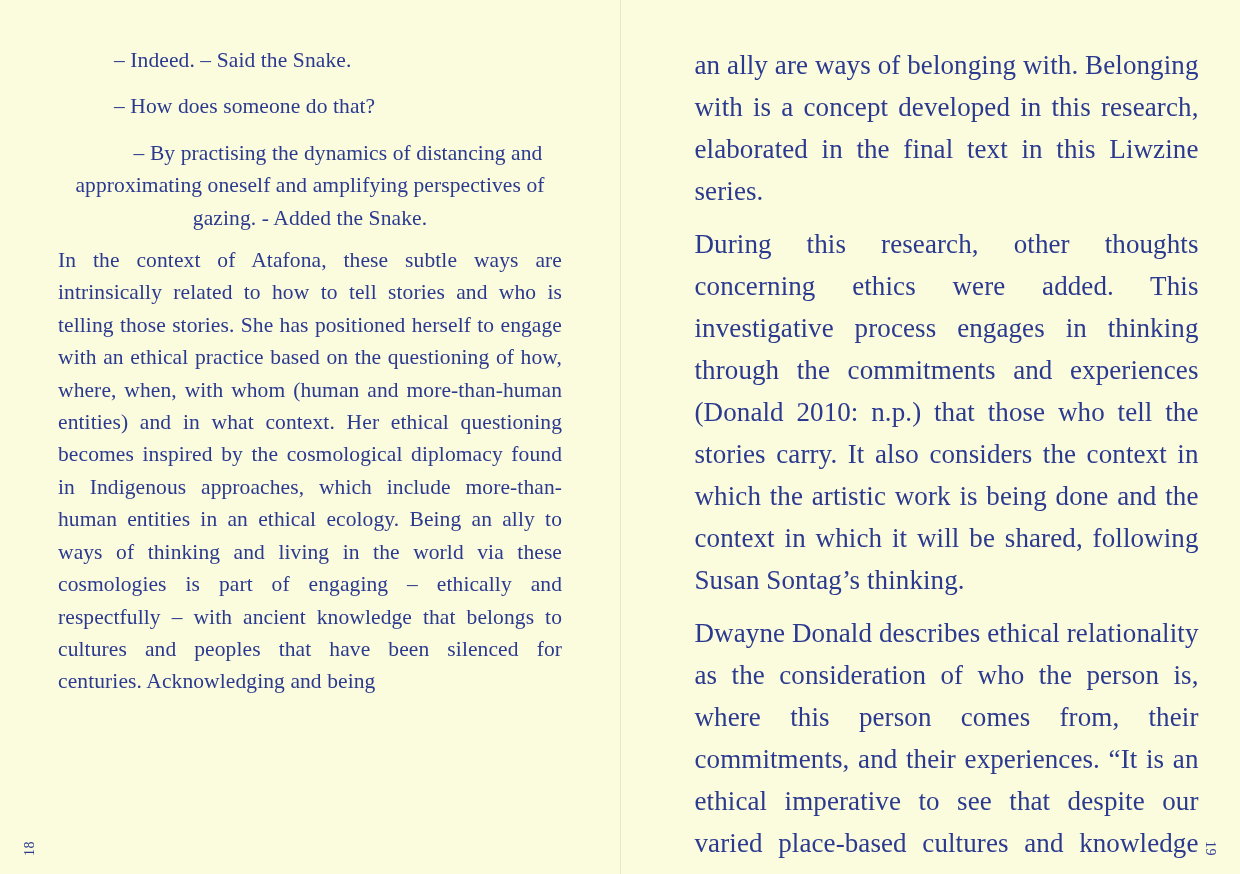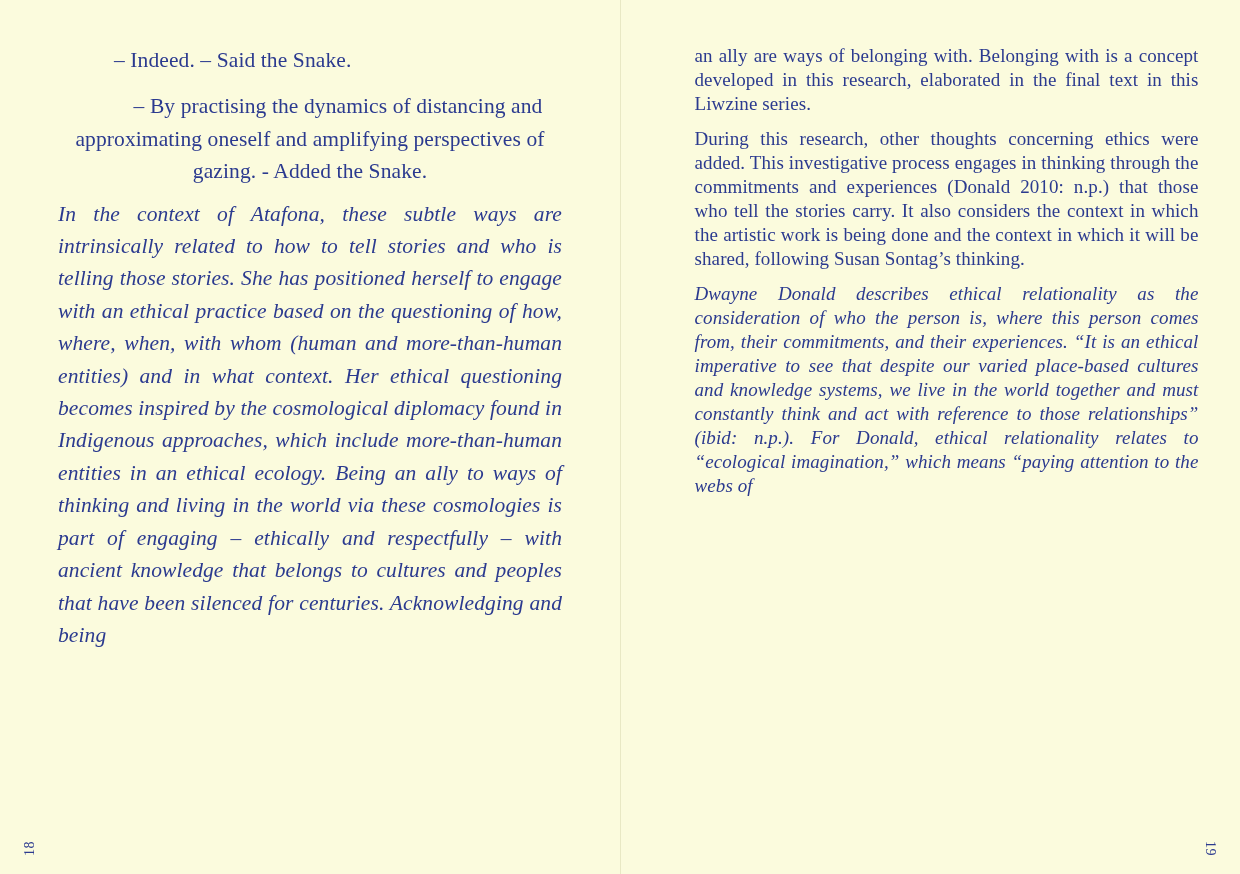--- a/index.html
+++ b/index.html
@@ -52,34 +52,33 @@
     margin: 0 0 10px 0;
     text-align: justify;
     text-justify: inter-word;
     font-size: 21.5px;
     line-height: 32.4px;
     letter-spacing: 0.1px;
     color: #2b3a8f;
   }
   p.para:last-child {
     margin-bottom: 0;
-    font-style: italic;
   }
   p.indent {
     text-indent: 56px;
     text-align: center;
   }
   p.dialogue {
     text-indent: 56px;
     text-align: left;
     margin-bottom: 14px;
   }
   .page-right p.para {
-    font-size: 19px;
-    line-height: 24px;
+    font-size: 27px;
+    line-height: 42px;
     margin-bottom: 11px;
   }
   .folio {
     position: absolute;
     bottom: 18px;
     font-size: 14px;
     color: #2b3a8f;
     letter-spacing: 0.5px;
   }
   .folio-left {
@@ -93,20 +92,21 @@
   }
 </style>
 </head>
 <body>
 
 <div class="spread">
 
   <div class="page page-left">
     <div class="column">
       <p class="para dialogue">– Indeed. – Said the Snake.</p>
+      <p class="para dialogue">– How does someone do that?</p>
       <p class="para indent">– By practising the dynamics of distancing and approximating oneself and amplifying perspectives of gazing. - Added the Snake.</p>
       <p class="para">In the context of Atafona, these subtle ways are intrinsically related to how to tell stories and who is telling those stories. She has positioned herself to engage with an ethical practice based on the questioning of how, where, when, with whom (human and more-than-human entities) and in what context. Her ethical questioning becomes inspired by the cosmological diplomacy found in Indigenous approaches, which include more-than-human entities in an ethical ecology. Being an ally to ways of thinking and living in the world via these cosmologies is part of engaging – ethically and respectfully – with ancient knowledge that belongs to cultures and peoples that have been silenced for centuries. Acknowledging and being</p>
     </div>
     <div class="folio folio-left">18</div>
   </div>
 
   <div class="gutter"></div>
 
   <div class="page page-right">
     <div class="column">

